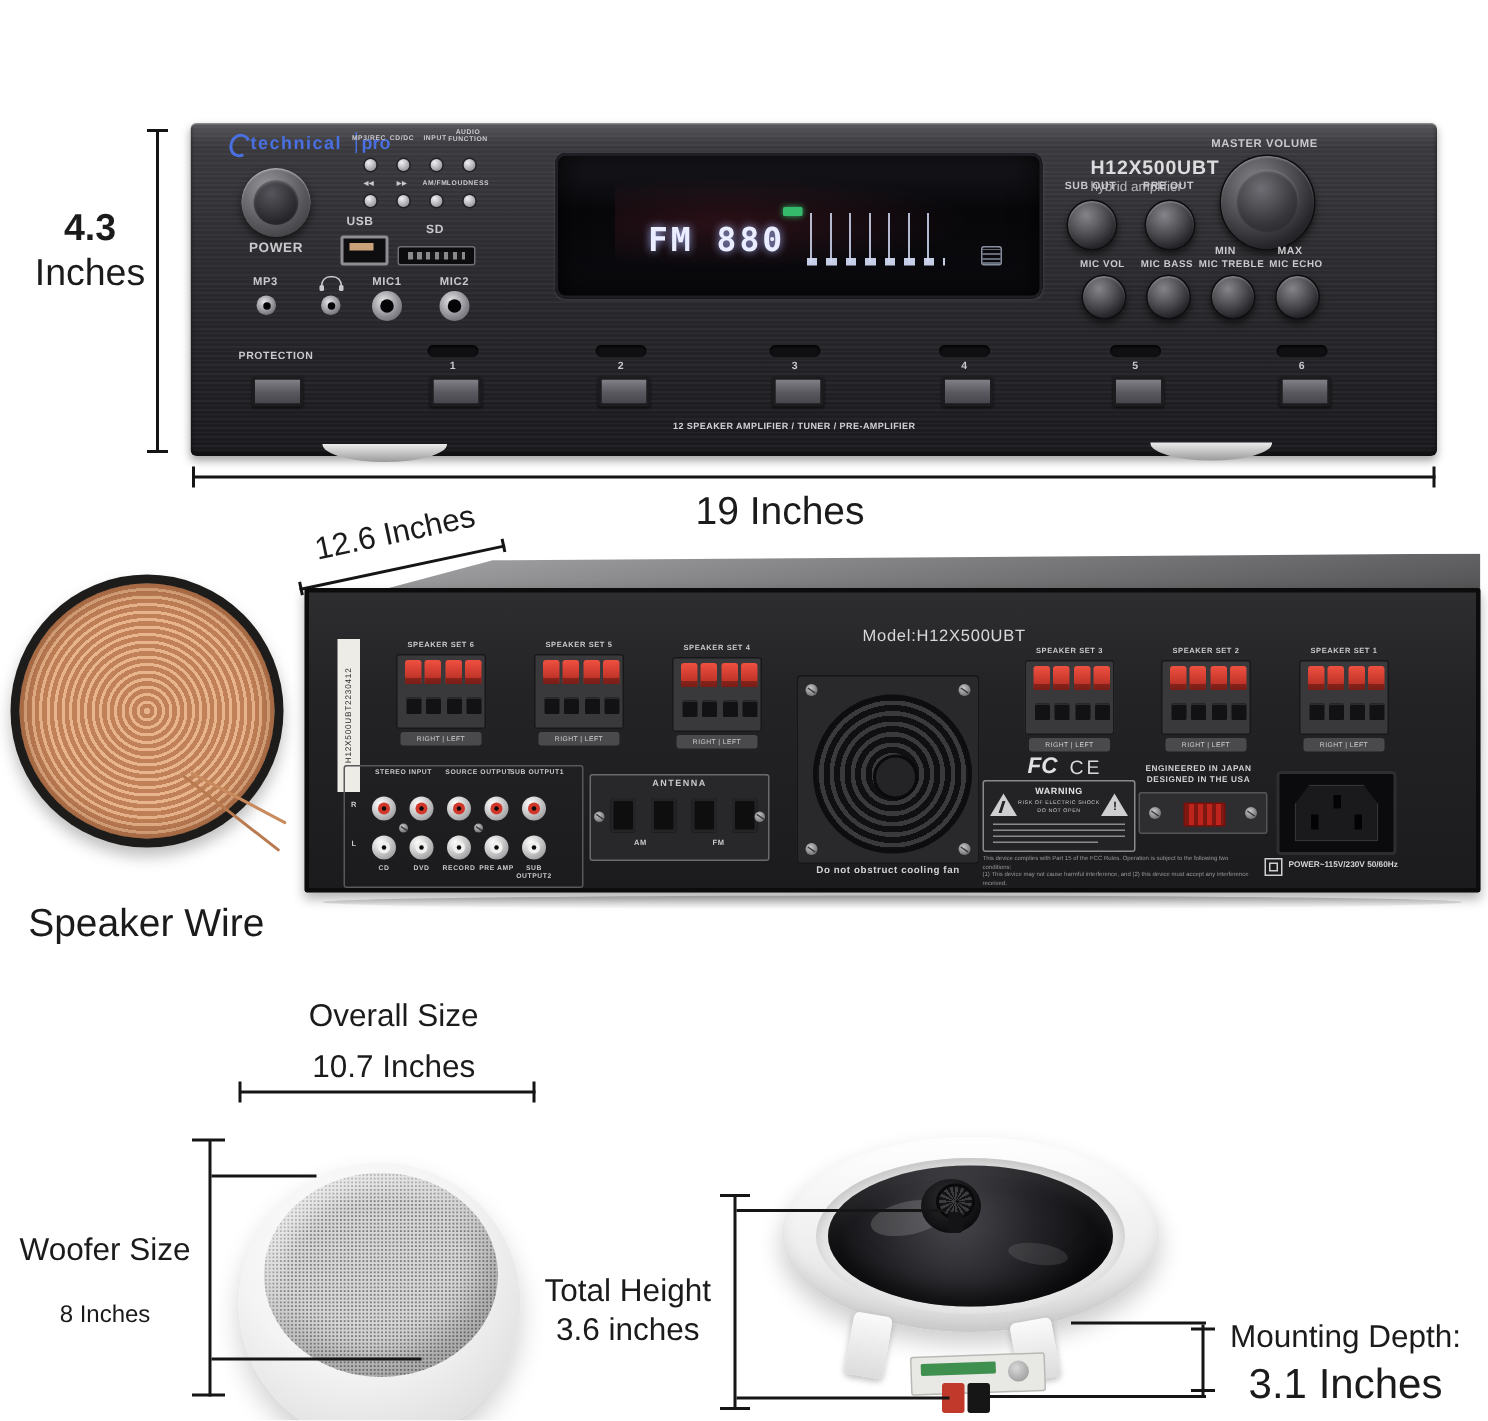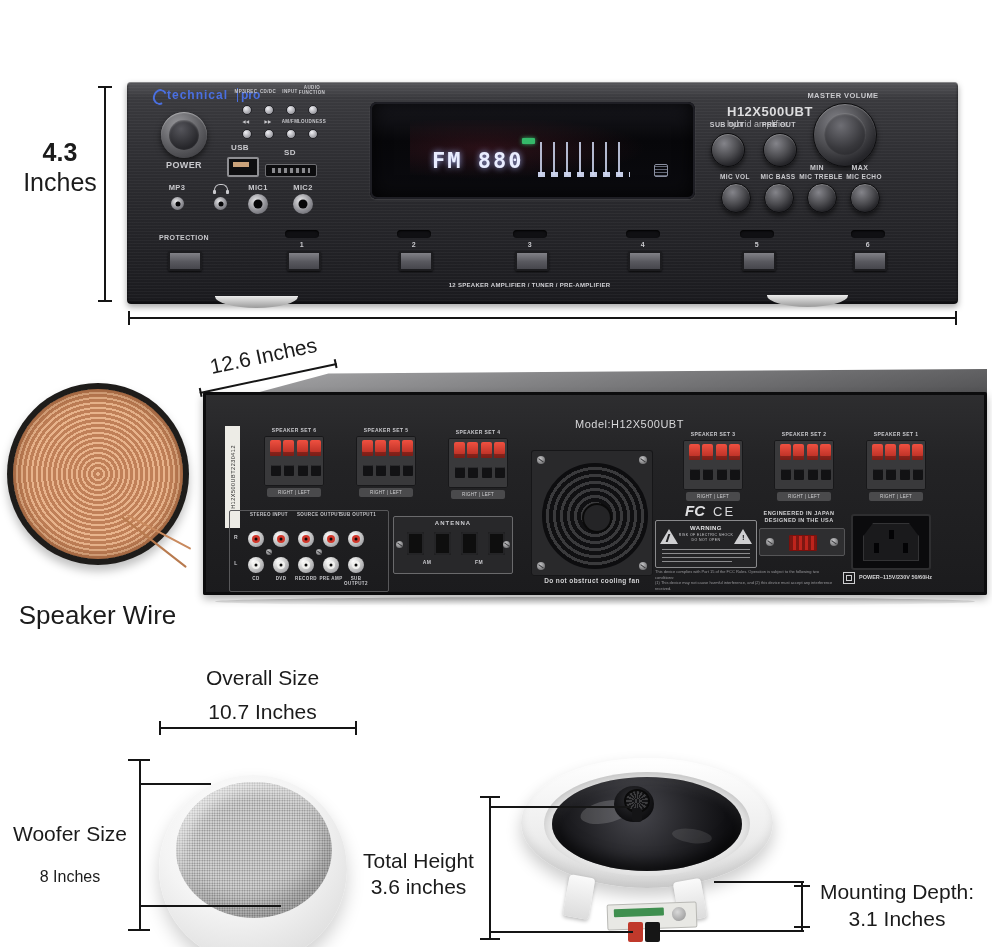--- a/index.html
+++ b/index.html
@@ -175,20 +175,21 @@
 
   <div class="ln" style="left:104px;top:88px;width:2px;height:214px;"></div>
   <div class="ln" style="left:98px;top:86px;width:14px;height:2px;"></div>
   <div class="ln" style="left:98px;top:300px;width:14px;height:2px;"></div>
   <div class="t" style="left:20px;top:138px;width:80px;font-size:25px;font-weight:bold;">4.3</div>
   <div class="t" style="left:8px;top:168px;width:104px;font-size:25px;">Inches</div>
 
   <div class="ln" style="left:129px;top:317px;width:828px;height:2px;"></div>
   <div class="ln" style="left:128px;top:311px;width:2px;height:14px;"></div>
   <div class="ln" style="left:955px;top:311px;width:2px;height:14px;"></div>
+  <div class="t" style="left:430px;top:326px;width:180px;font-size:26px;">19 Inches</div>
 
   <div class="a" style="left:5px;top:383px;width:190px;height:186px;">
     <div class="a c" style="left:2px;top:0;width:182px;height:182px;background:#1e1c1a;box-shadow:0 6px 10px rgba(0,0,0,.25);"></div>
     <div class="a c" style="left:8px;top:6px;width:170px;height:170px;background:repeating-radial-gradient(circle at 50% 50%, #e8b48c 0 2px, #c08058 2px 5px);box-shadow:inset 0 0 16px rgba(90,40,10,.55);"></div>
     <div class="a" style="left:118px;top:148px;width:72px;height:2px;background:#c98a5e;transform:rotate(28deg);border-radius:2px;"></div>
     <div class="a" style="left:108px;top:158px;width:82px;height:2px;background:#b87a4e;transform:rotate(38deg);border-radius:2px;"></div>
   </div>
   <div class="t" style="left:10px;top:601px;width:175px;font-size:26px;">Speaker Wire</div>
 
   <div class="a reartop"></div>
@@ -460,15 +461,15 @@
   <div class="ln" style="left:491px;top:931px;width:142px;height:2px;"></div>
   <div class="t" style="left:352px;top:849px;width:133px;font-size:21px;">Total Height</div>
   <div class="t" style="left:352px;top:875px;width:133px;font-size:21px;">3.6 inches</div>
 
   <div class="ln" style="left:714px;top:881px;width:90px;height:2px;"></div>
   <div class="ln" style="left:658px;top:930px;width:146px;height:2px;"></div>
   <div class="ln" style="left:801px;top:883px;width:2px;height:47px;"></div>
   <div class="ln" style="left:794px;top:885px;width:16px;height:2px;"></div>
   <div class="ln" style="left:794px;top:926px;width:16px;height:2px;"></div>
   <div class="t" style="left:802px;top:880px;width:190px;font-size:21px;">Mounting Depth:</div>
-  <div class="t" style="left:802px;top:907px;width:190px;font-size:21px;">3.1 Inches</div>
+  <div class="t" style="left:802px;top:907px;width:190px;font-size:28px;">3.1 Inches</div>
 
 </div>
 
 </body></html>

